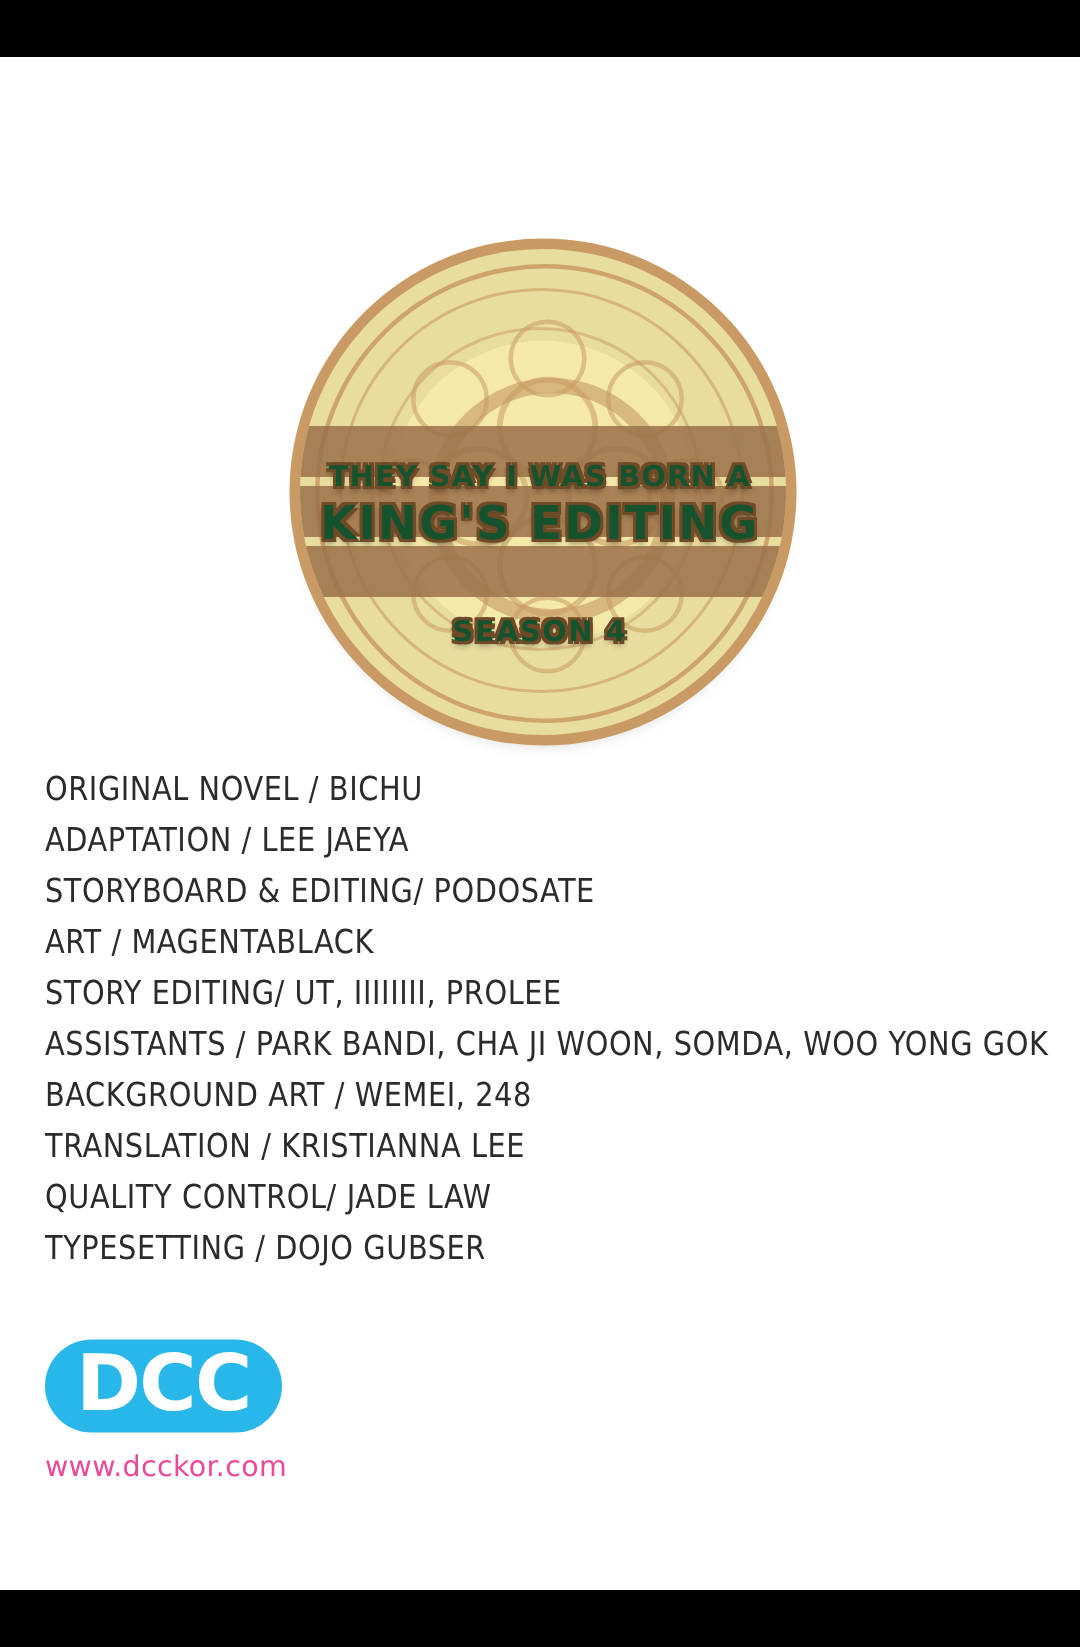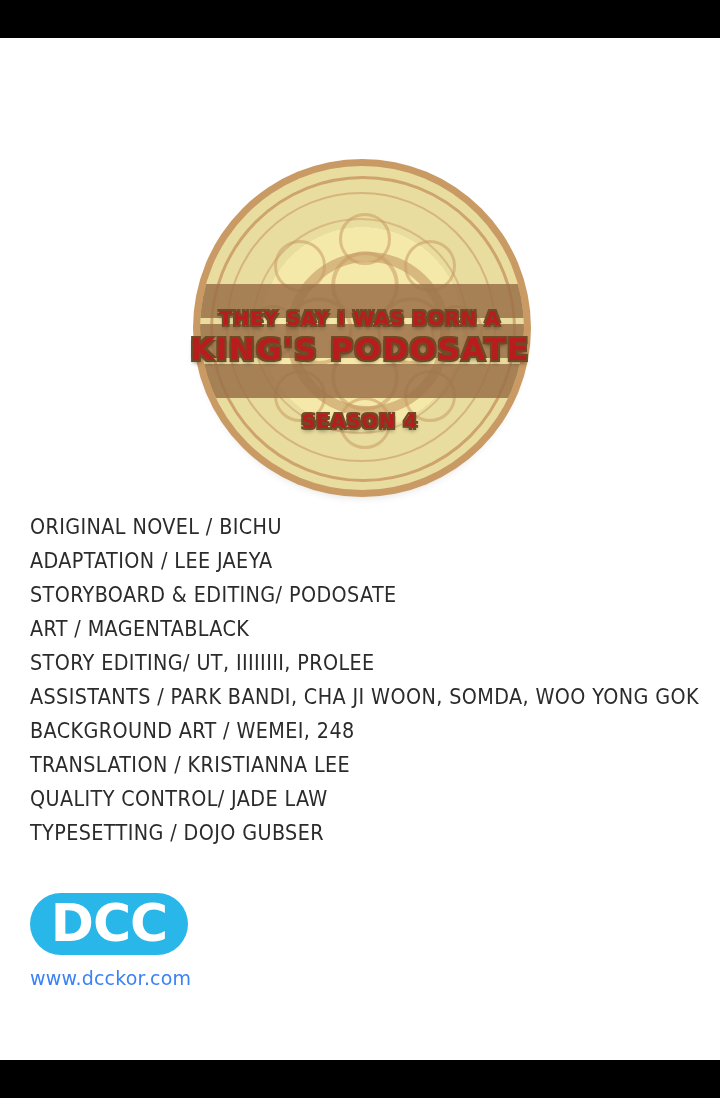--- a/index.html
+++ b/index.html
@@ -82,21 +82,21 @@
   }
   .band.b1 { top: 118px; }
   .band.b2 { top: 158px; }
   .band.b3 { top: 198px; }
   .title-block {
     position: absolute;
     left: 150px;
     top: 140px;
     width: 420px;
     text-align: center;
-    color: #b91c1c;
+    color: #14532d;
     text-shadow:
       -2px -2px 0 #6e4a26, 2px -2px 0 #6e4a26, -2px 2px 0 #6e4a26, 2px 2px 0 #6e4a26,
       0px 3px 4px rgba(0,0,0,0.45);
     font-family: "DejaVu Sans", sans-serif;
     font-weight: bold;
     letter-spacing: 1px;
   }
   .title-line1 { font-size: 19px; line-height: 24px; }
   .title-line2 { font-size: 31px; line-height: 38px; letter-spacing: 1.5px; }
   .title-line3 { font-size: 19px; line-height: 26px; letter-spacing: 1.2px; margin-top: 40px; }
@@ -142,21 +142,21 @@
     color: #ffffff;
     font-family: "DejaVu Sans", sans-serif;
     font-weight: bold;
     font-size: 52px;
     letter-spacing: -1px;
     padding-bottom: 3px;
     box-sizing: border-box;
   }
   .logo-url {
     margin-top: 12px;
-    color: #3b82f6;
+    color: #ec4899;
     font-family: "DejaVu Sans", sans-serif;
     font-size: 19px;
     letter-spacing: 0.2px;
   }
 </style>
 </head>
 <body>
 
 <div class="page">
   <div class="content">
@@ -178,21 +178,21 @@
         <div class="petal" style="transform: translate(0px,-46px) scale(1.3);"></div>
         <div class="petal" style="transform: translate(46px,0px) scale(1.3);"></div>
         <div class="petal" style="transform: translate(0px,46px) scale(1.3);"></div>
         <div class="petal" style="transform: translate(-46px,0px) scale(1.3);"></div>
         <div class="band b1"></div>
         <div class="band b2"></div>
         <div class="band b3"></div>
       </div>
       <div class="title-block">
         <div class="title-line1">THEY SAY I WAS BORN A</div>
-        <div class="title-line2">KING'S PODOSATE</div>
+        <div class="title-line2">KING'S EDITING</div>
         <div class="title-line3">SEASON 4</div>
       </div>
     </div>
 
     <div class="credits">
       <div class="credit-line">ORIGINAL NOVEL / BICHU</div>
       <div class="credit-line">ADAPTATION /  LEE JAEYA</div>
       <div class="credit-line">STORYBOARD &amp; EDITING/ PODOSATE</div>
       <div class="credit-line">ART / MAGENTABLACK</div>
       <div class="credit-line">STORY EDITING/ UT, IIIIIIII, PROLEE</div>

